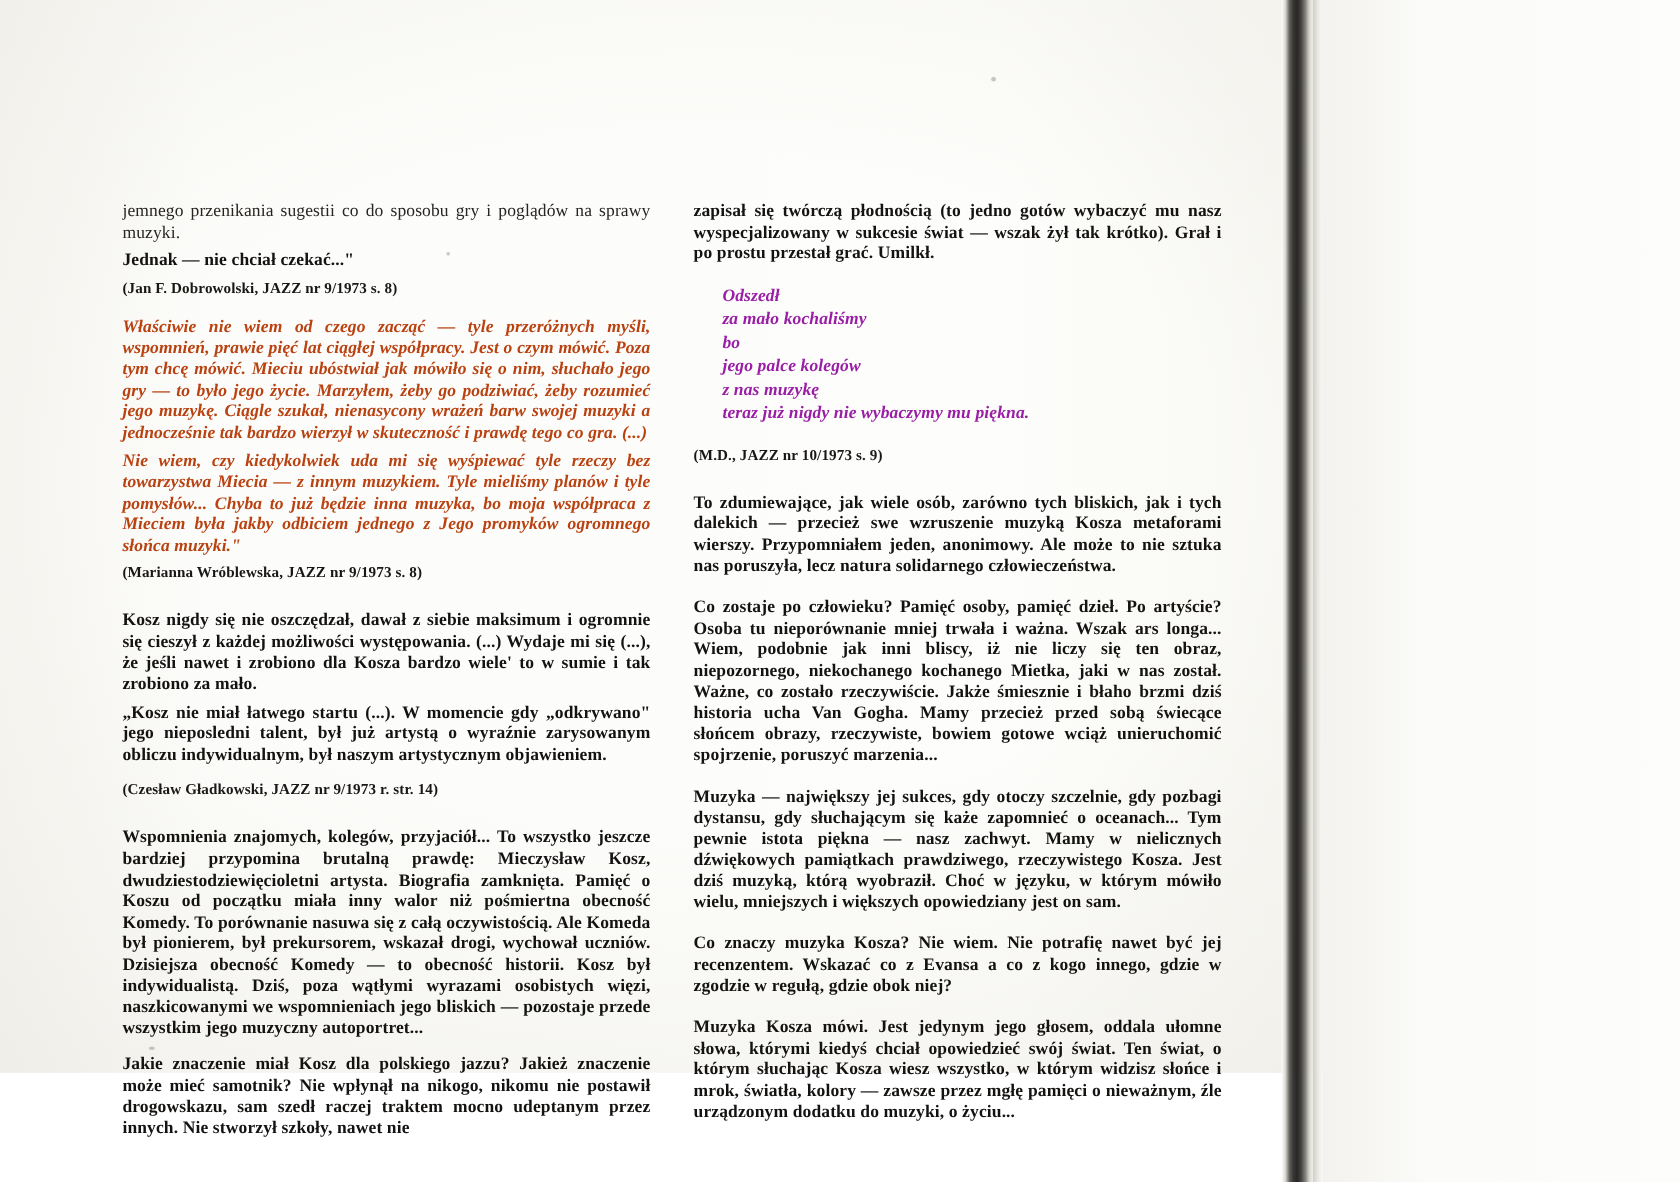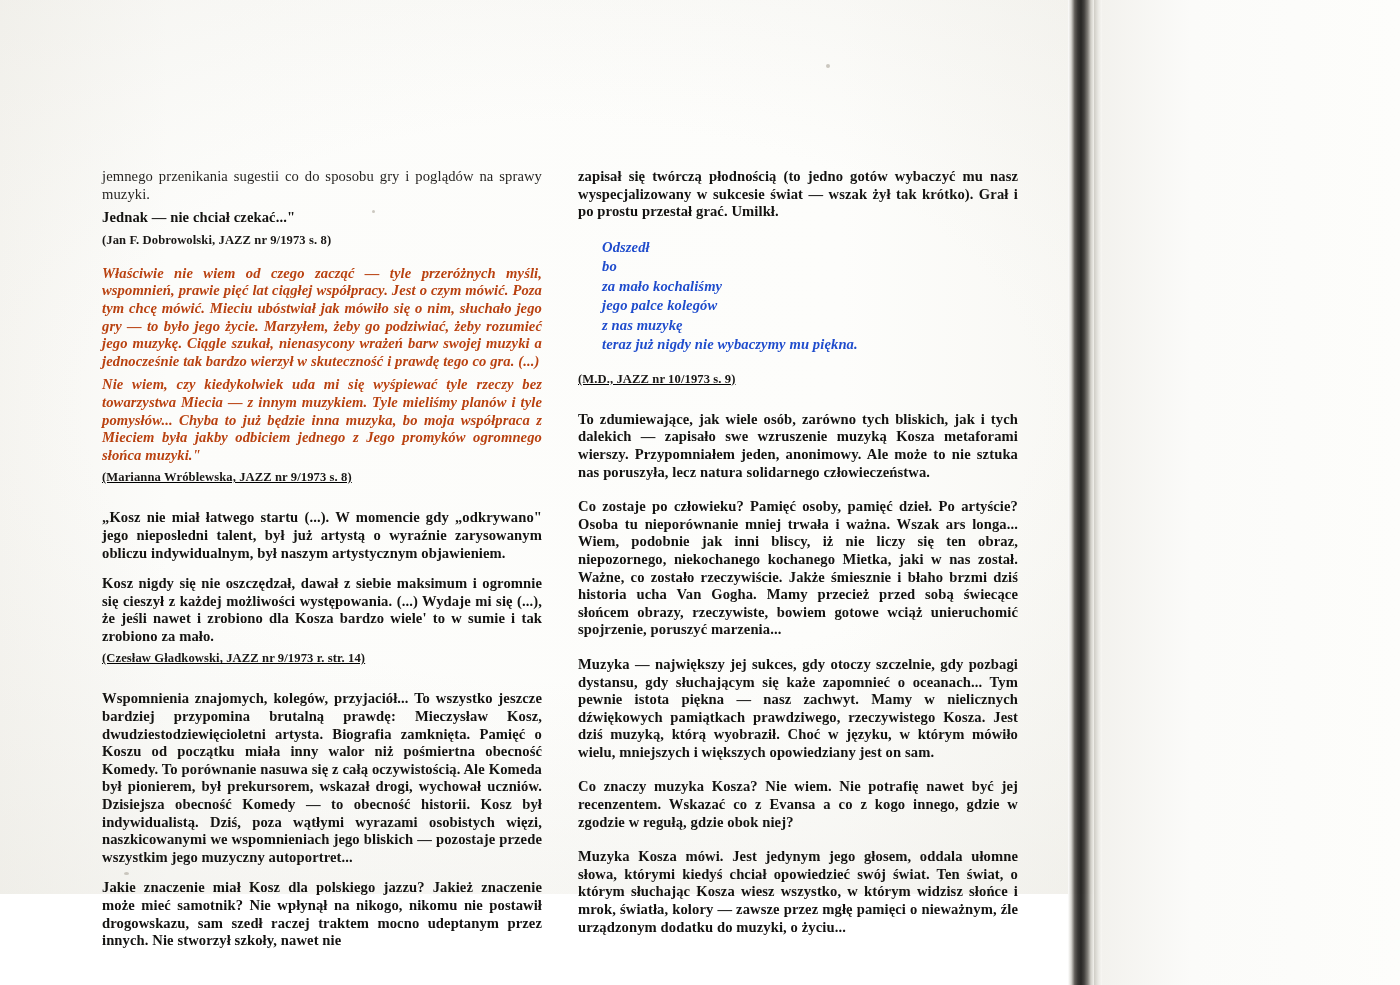--- a/index.html
+++ b/index.html
@@ -121,39 +121,39 @@
   .bolditalic {
     font-weight: 700;
     font-style: italic;
     color: #c2410c;
   }
 
   
   .poem {
     font-weight: 700;
     font-style: italic;
-    color: #1d4ed8;
+    color: #a21caf;
     line-height: 19.5px;
     text-align: left;
     margin-left: 24px;
     font-family: Liberation Serif, serif;
   }
 
   
   .source {
     font-weight: 700;
     font-size: 12.6px;
     line-height: 15px;
     text-align: left;
     color: #1d1b19;
     margin-top: 2px;
   }
 
   .tight { margin-bottom: 6px; }
-  .gap-lg { margin-bottom: 24px; text-decoration: underline; }
+  .gap-lg { margin-bottom: 24px; }
   .gap-md { margin-bottom: 17px; }
 
   
   #content { filter: contrast(1.03) saturate(0.9); }
 </style>
 </head>
 <body>
 
 <div id="page">
 
@@ -180,26 +180,26 @@
       </div>
 
       <div class="block tight">
         <p class="bolditalic">Nie wiem, czy kiedykolwiek uda mi się wyśpiewać tyle rzeczy bez towarzystwa Miecia — z innym muzykiem. Tyle mieliśmy planów i tyle pomysłów... Chyba to już będzie inna muzyka, bo moja współpraca z Mieciem była jakby odbiciem jednego z Jego promyków ogromnego słońca muzyki."</p>
       </div>
 
       <div class="block gap-lg">
         <p class="source">(Marianna Wróblewska, JAZZ nr 9/1973 s. 8)</p>
       </div>
 
+      <div class="block tight">
+        <p class="bold">Kosz nigdy się nie oszczędzał, dawał z siebie maksimum i ogromnie się cieszył z każdej możliwości występowania. (...) Wydaje mi się (...), że jeśli nawet i zrobiono dla Kosza bardzo wiele' to w sumie i tak zrobiono za mało.</p>
+      </div>
+
       <div class="block">
         <p class="bold">„Kosz nie miał łatwego startu (...). W momencie gdy „odkrywano" jego nieposledni talent, był już artystą o wyraźnie zarysowanym obliczu indywidualnym, był naszym artystycznym objawieniem.</p>
-      </div>
-
-      <div class="block tight">
-        <p class="bold">Kosz nigdy się nie oszczędzał, dawał z siebie maksimum i ogromnie się cieszył z każdej możliwości występowania. (...) Wydaje mi się (...), że jeśli nawet i zrobiono dla Kosza bardzo wiele' to w sumie i tak zrobiono za mało.</p>
       </div>
 
       <div class="block gap-lg">
         <p class="source">(Czesław Gładkowski, JAZZ nr 9/1973 r. str. 14)</p>
       </div>
 
       <div class="block">
         <p class="bold">Wspomnienia znajomych, kolegów, przyjaciół... To wszystko jeszcze bardziej przypomina brutalną prawdę: Mieczysław Kosz, dwudziestodziewięcioletni artysta. Biografia zamknięta. Pamięć o Koszu od początku miała inny walor niż pośmiertna obecność Komedy. To porównanie nasuwa się z całą oczywistością. Ale Komeda był pionierem, był prekursorem, wskazał drogi, wychował uczniów. Dzisiejsza obecność Komedy — to obecność historii. Kosz był indywidualistą. Dziś, poza wątłymi wyrazami osobistych więzi, naszkicowanymi we wspomnieniach jego bliskich — pozostaje przede wszystkim jego muzyczny autoportret...</p>
       </div>
 
@@ -210,33 +210,33 @@
     </div>
 
     <div class="column" id="col-right">
 
       <div class="block gap-md">
         <p class="bold">zapisał się twórczą płodnością (to jedno gotów wybaczyć mu nasz wyspecjalizowany w sukcesie świat — wszak żył tak krótko). Grał i po prostu przestał grać. Umilkł.</p>
       </div>
 
       <div class="block gap-md">
         <p class="poem">Odszedł</p>
+        <p class="poem">za mało kochaliśmy</p>
         <p class="poem">bo</p>
-        <p class="poem">za mało kochaliśmy</p>
         <p class="poem">jego palce kolegów</p>
         <p class="poem">z nas muzykę</p>
         <p class="poem">teraz już nigdy nie wybaczymy mu piękna.</p>
       </div>
 
       <div class="block gap-lg">
         <p class="source">(M.D., JAZZ nr 10/1973 s. 9)</p>
       </div>
 
       <div class="block gap-md">
-        <p class="bold">To zdumiewające, jak wiele osób, zarówno tych bliskich, jak i tych dalekich — zapisało swe wzruszenie muzyką Kosza metaforami wierszy. Przypomniałem jeden, anonimowy. Ale może to nie sztuka nas poruszyła, lecz natura solidarnego człowieczeństwa.</p>
+        <p class="bold">To zdumiewające, jak wiele osób, zarówno tych bliskich, jak i tych dalekich — przecież swe wzruszenie muzyką Kosza metaforami wierszy. Przypomniałem jeden, anonimowy. Ale może to nie sztuka nas poruszyła, lecz natura solidarnego człowieczeństwa.</p>
       </div>
 
       <div class="block gap-md">
         <p class="bold">Co zostaje po człowieku? Pamięć osoby, pamięć dzieł. Po artyście? Osoba tu nieporównanie mniej trwała i ważna. Wszak ars longa... Wiem, podobnie jak inni bliscy, iż nie liczy się ten obraz, niepozornego, niekochanego kochanego Mietka, jaki w nas został. Ważne, co zostało rzeczywiście. Jakże śmiesznie i błaho brzmi dziś historia ucha Van Gogha. Mamy przecież przed sobą świecące słońcem obrazy, rzeczywiste, bowiem gotowe wciąż unieruchomić spojrzenie, poruszyć marzenia...</p>
       </div>
 
       <div class="block gap-md">
         <p class="bold">Muzyka — największy jej sukces, gdy otoczy szczelnie, gdy pozbagi dystansu, gdy słuchającym się każe zapomnieć o oceanach... Tym pewnie istota piękna — nasz zachwyt. Mamy w nielicznych dźwiękowych pamiątkach prawdziwego, rzeczywistego Kosza. Jest dziś muzyką, którą wyobraził. Choć w języku, w którym mówiło wielu, mniejszych i większych opowiedziany jest on sam.</p>
       </div>
 

